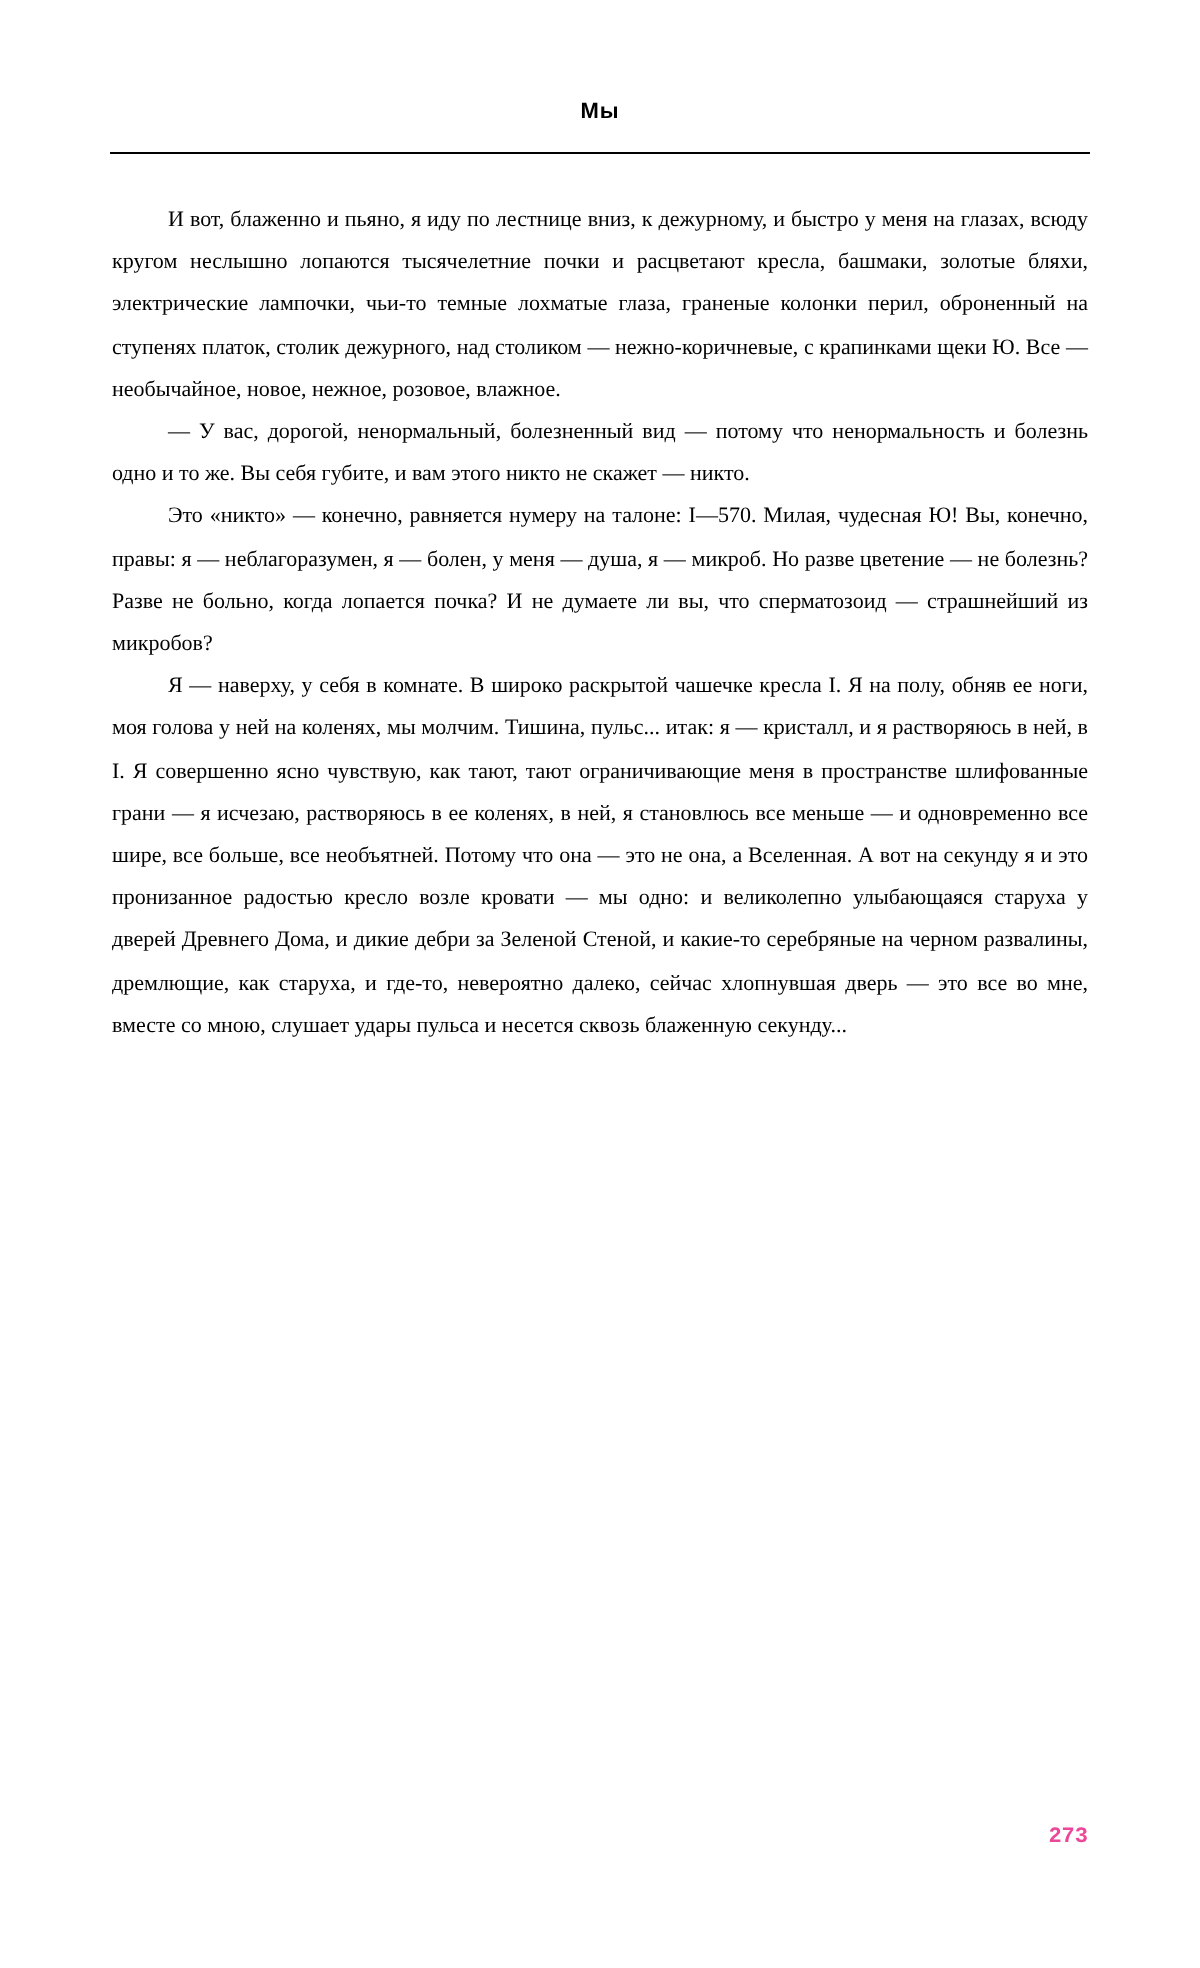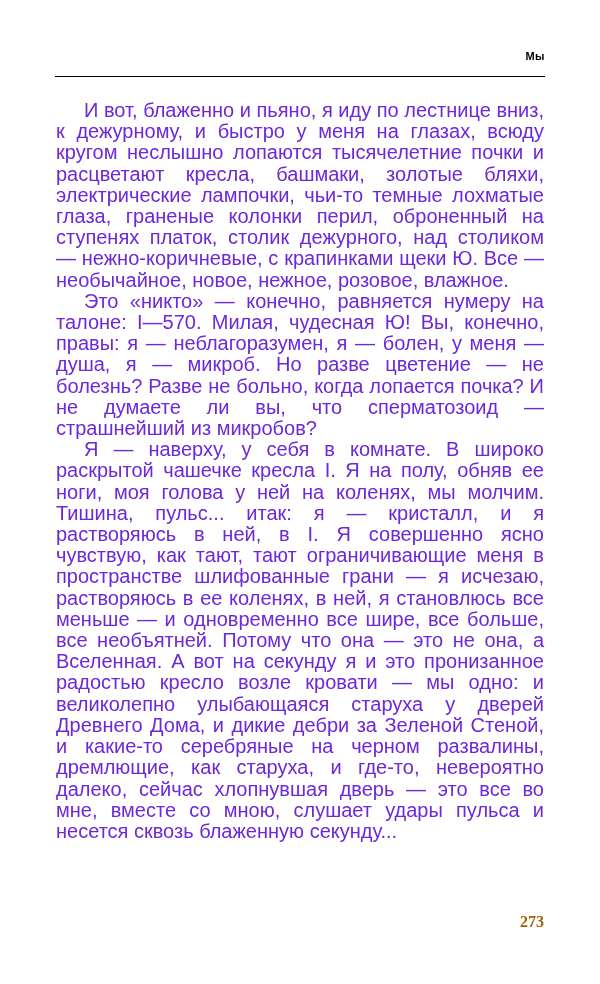--- a/index.html
+++ b/index.html
@@ -13,74 +13,75 @@
     height: 984px;
     background: #ffffff;
     overflow: hidden;
     font-family: "Liberation Serif", serif;
   }
   .header {
     position: absolute;
     left: 55px;
     top: 50px;
     width: 490px;
-    text-align: right;
+    text-align: center;
     font-family: "Liberation Sans", sans-serif;
     font-weight: bold;
     font-size: 11px;
     letter-spacing: 0.5px;
     color: #000;
   }
   .rule {
     position: absolute;
     left: 55px;
     top: 76px;
     width: 490px;
     height: 1px;
     background: #000;
   }
   .body-text {
     position: absolute;
     left: 56px;
     top: 100px;
     width: 488px;
-    font-size: 20px;
+    font-size: 11px;
     line-height: 21.2px;
     text-align: justify;
-    color: #6d28d9;
-    font-family: Liberation Sans, sans-serif;
+    color: #000000;
+    font-family: Liberation Serif, serif;
   }
   .body-text p {
     margin: 0;
     text-indent: 28px;
     text-align: justify;
   }
   .body-text p:last-child {
     text-align: justify;
   }
   .folio {
     position: absolute;
     right: 56px;
     top: 913px;
-    font-family: Liberation Serif, serif;
+    font-family: Liberation Mono, monospace;
     font-weight: bold;
-    font-size: 16px;
-    color: #a16207;
+    font-size: 11px;
+    color: #ec4899;
   }
 </style>
 </head>
 <body>
 
 <div class="page">
 
   <div class="header">Мы</div>
 
   <div class="rule"></div>
 
   <div class="body-text">
     <p>И вот, блаженно и пьяно, я иду по лестнице вниз, к дежурному, и быстро у меня на глазах, всюду кругом неслышно лопаются тысячелетние почки и расцветают кресла, башмаки, золотые бляхи, электрические лампочки, чьи-то темные лохматые глаза, граненые колонки перил, оброненный на ступенях платок, столик дежурного, над столиком — нежно-коричневые, с крапинками щеки Ю. Все — необычайное, новое, нежное, розовое, влажное.</p>
+    <p>— У вас, дорогой, ненормальный, болезненный вид — потому что ненормальность и болезнь одно и то же. Вы себя губите, и вам этого никто не скажет — никто.</p>
     <p>Это «никто» — конечно, равняется нумеру на талоне: I—570. Милая, чудесная Ю! Вы, конечно, правы: я — неблагоразумен, я — болен, у меня — душа, я — микроб. Но разве цветение — не болезнь? Разве не больно, когда лопается почка? И не думаете ли вы, что сперматозоид — страшнейший из микробов?</p>
     <p>Я — наверху, у себя в комнате. В широко раскрытой чашечке кресла I. Я на полу, обняв ее ноги, моя голова у ней на коленях, мы молчим. Тишина, пульс... итак: я — кристалл, и я растворяюсь в ней, в I. Я совершенно ясно чувствую, как тают, тают ограничивающие меня в пространстве шлифованные грани — я исчезаю, растворяюсь в ее коленях, в ней, я становлюсь все меньше — и одновременно все шире, все больше, все необъятней. Потому что она — это не она, а Вселенная. А вот на секунду я и это пронизанное радостью кресло возле кровати — мы одно: и великолепно улыбающаяся старуха у дверей Древнего Дома, и дикие дебри за Зеленой Стеной, и какие-то серебряные на черном развалины, дремлющие, как старуха, и где-то, невероятно далеко, сейчас хлопнувшая дверь — это все во мне, вместе со мною, слушает удары пульса и несется сквозь блаженную секунду...</p>
   </div>
 
   <div class="folio">273</div>
 
 </div>
 
 </body></html>

